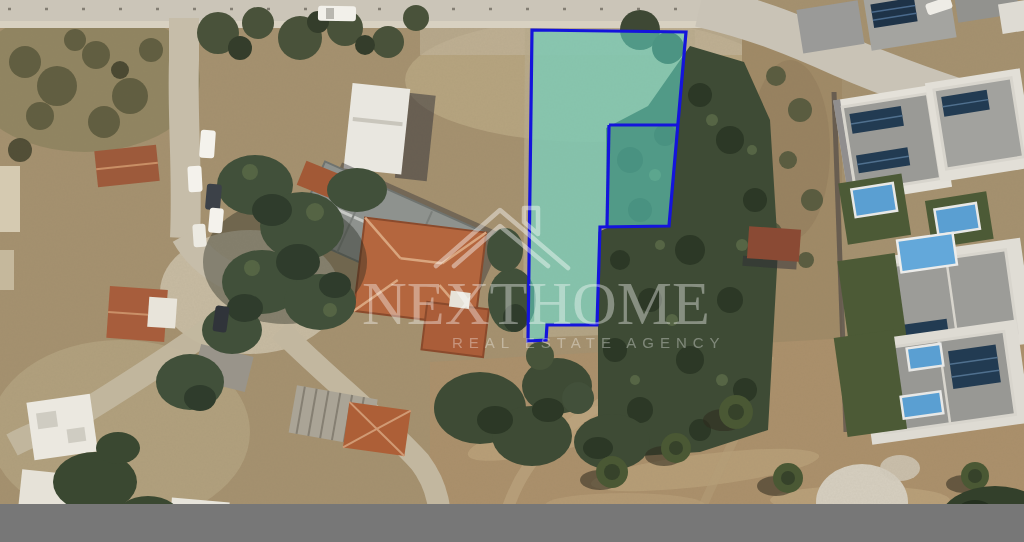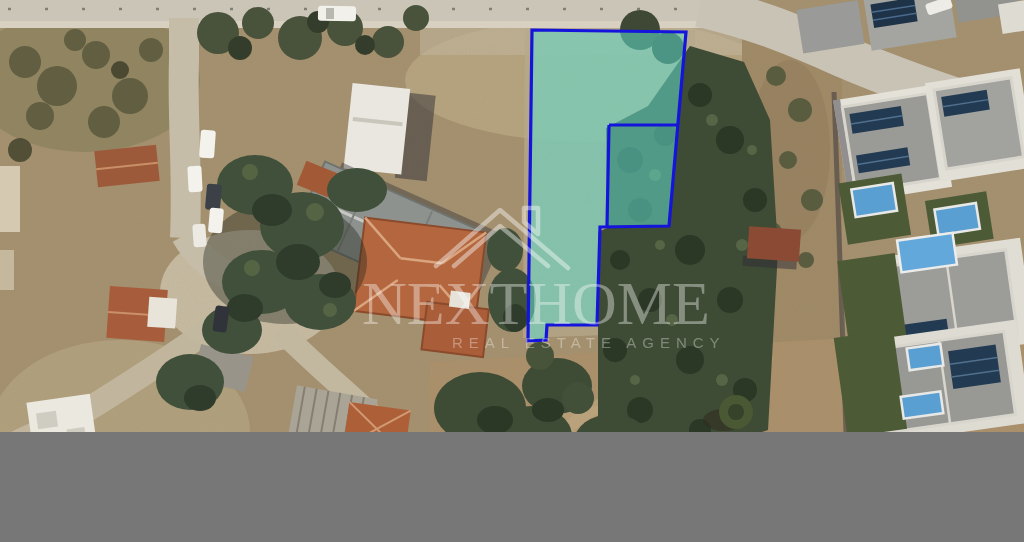--- a/index.html
+++ b/index.html
@@ -1,17 +1,17 @@
 <!DOCTYPE html>
 <html><head>
 <meta charset="utf-8">
 <style>
   html,body{margin:0;padding:0;background:#777;}
   .stage{
-    position:relative;width:1024px;height:432px;overflow:hidden;
+    position:relative;width:1024px;height:504px;overflow:hidden;
     font-family:"Liberation Sans",sans-serif;background:#4d7c0f;
   }
   .scene{position:absolute;left:0;top:0;width:1024px;height:542px;display:block;}
   .watermark{
     position:absolute;left:0;top:0;width:1024px;height:542px;
     pointer-events:none;
   }
   .wm-roof{position:absolute;left:428px;top:200px;width:150px;height:78px;opacity:.42;}
   .wm-brand{
     position:absolute;left:362px;top:272px;width:330px;height:66px;

